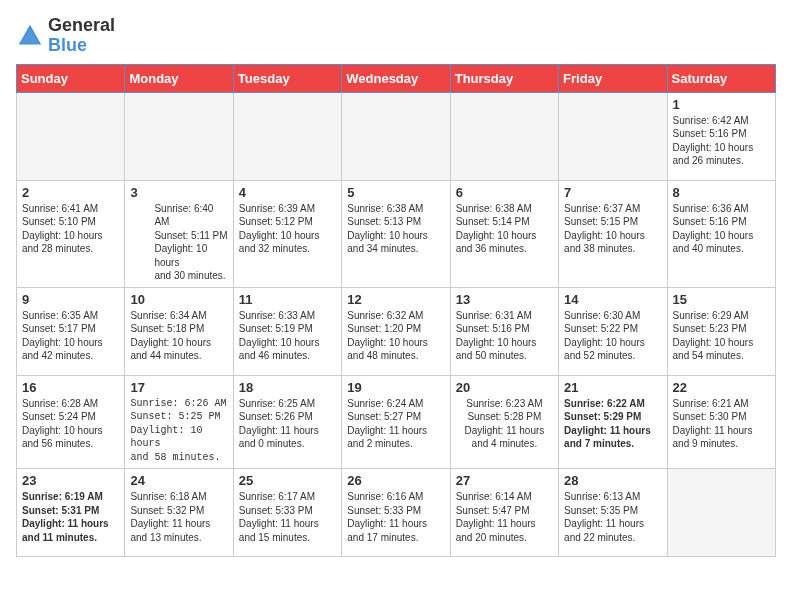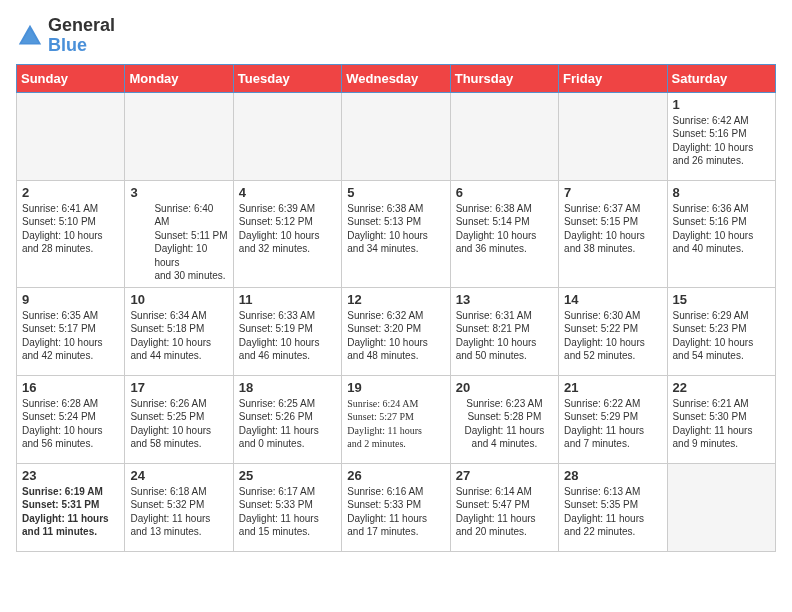--- a/index.html
+++ b/index.html
@@ -202,28 +202,28 @@
         <td>
           <span class="day-num">11</span>
           <div class="day-info" style="white-space: pre-line;">Sunrise: 6:33 AM
 Sunset: 5:19 PM
 Daylight: 10 hours
 and 46 minutes.</div>
         </td>
         <td>
           <span class="day-num">12</span>
           <div class="day-info" style="white-space: pre-line;">Sunrise: 6:32 AM
-Sunset: 3:20 PM
+Sunset: 1:20 PM
 Daylight: 10 hours
 and 48 minutes.</div>
         </td>
         <td>
           <span class="day-num">13</span>
           <div class="day-info" style="white-space: pre-line;">Sunrise: 6:31 AM
-Sunset: 8:21 PM
+Sunset: 5:16 PM
 Daylight: 10 hours
 and 50 minutes.</div>
         </td>
         <td>
           <span class="day-num">14</span>
           <div class="day-info" style="white-space: pre-line;">Sunrise: 6:30 AM
 Sunset: 5:22 PM
 Daylight: 10 hours
 and 52 minutes.</div>
         </td>
@@ -238,49 +238,49 @@
       <tr>
         <td>
           <span class="day-num">16</span>
           <div class="day-info" style="white-space: pre-line;">Sunrise: 6:28 AM
 Sunset: 5:24 PM
 Daylight: 10 hours
 and 56 minutes.</div>
         </td>
         <td>
           <span class="day-num">17</span>
-          <div class="day-info" style="white-space: pre-line;">Sunrise: 6:26 AM
+          <div class="day-info" style="white-space: pre-line; font-family: Liberation Mono, monospace;">Sunrise: 6:26 AM
 Sunset: 5:25 PM
 Daylight: 10 hours
 and 58 minutes.</div>
         </td>
         <td>
           <span class="day-num">18</span>
           <div class="day-info" style="white-space: pre-line;">Sunrise: 6:25 AM
 Sunset: 5:26 PM
 Daylight: 11 hours
 and 0 minutes.</div>
         </td>
         <td>
           <span class="day-num">19</span>
-          <div class="day-info" style="white-space: pre-line; font-family: Liberation Serif, serif;">Sunrise: 6:24 AM
+          <div class="day-info" style="white-space: pre-line;">Sunrise: 6:24 AM
 Sunset: 5:27 PM
 Daylight: 11 hours
 and 2 minutes.</div>
         </td>
         <td>
           <span class="day-num">20</span>
           <div class="day-info" style="white-space: pre-line; text-align: center;">Sunrise: 6:23 AM
 Sunset: 5:28 PM
 Daylight: 11 hours
 and 4 minutes.</div>
         </td>
         <td>
           <span class="day-num">21</span>
-          <div class="day-info" style="white-space: pre-line;">Sunrise: 6:22 AM
+          <div class="day-info" style="white-space: pre-line; font-weight: bold;">Sunrise: 6:22 AM
 Sunset: 5:29 PM
 Daylight: 11 hours
 and 7 minutes.</div>
         </td>
         <td>
           <span class="day-num">22</span>
           <div class="day-info" style="white-space: pre-line;">Sunrise: 6:21 AM
 Sunset: 5:30 PM
 Daylight: 11 hours
 and 9 minutes.</div>

